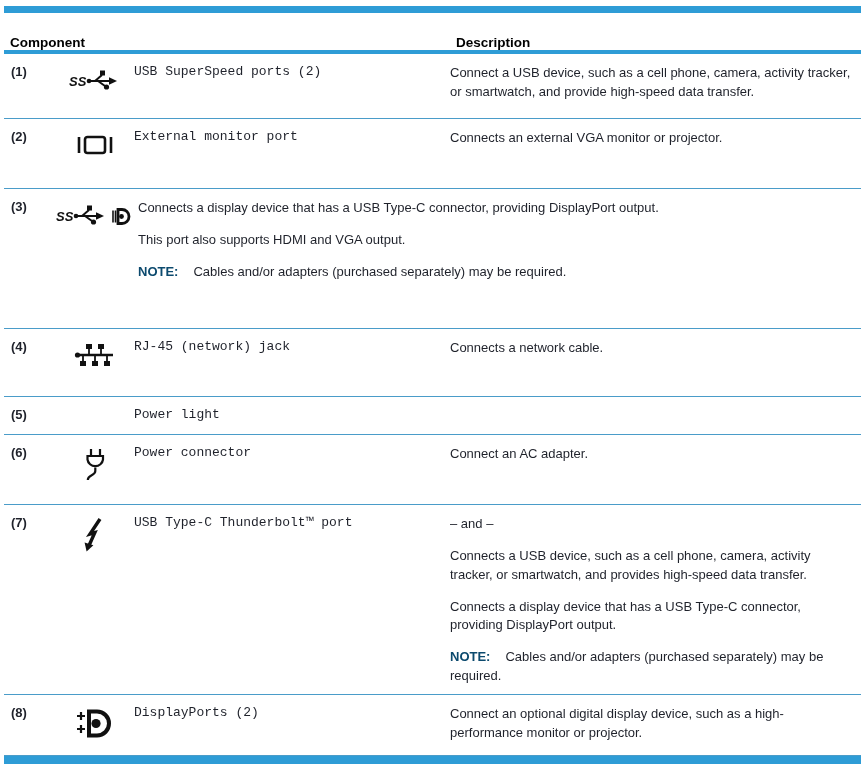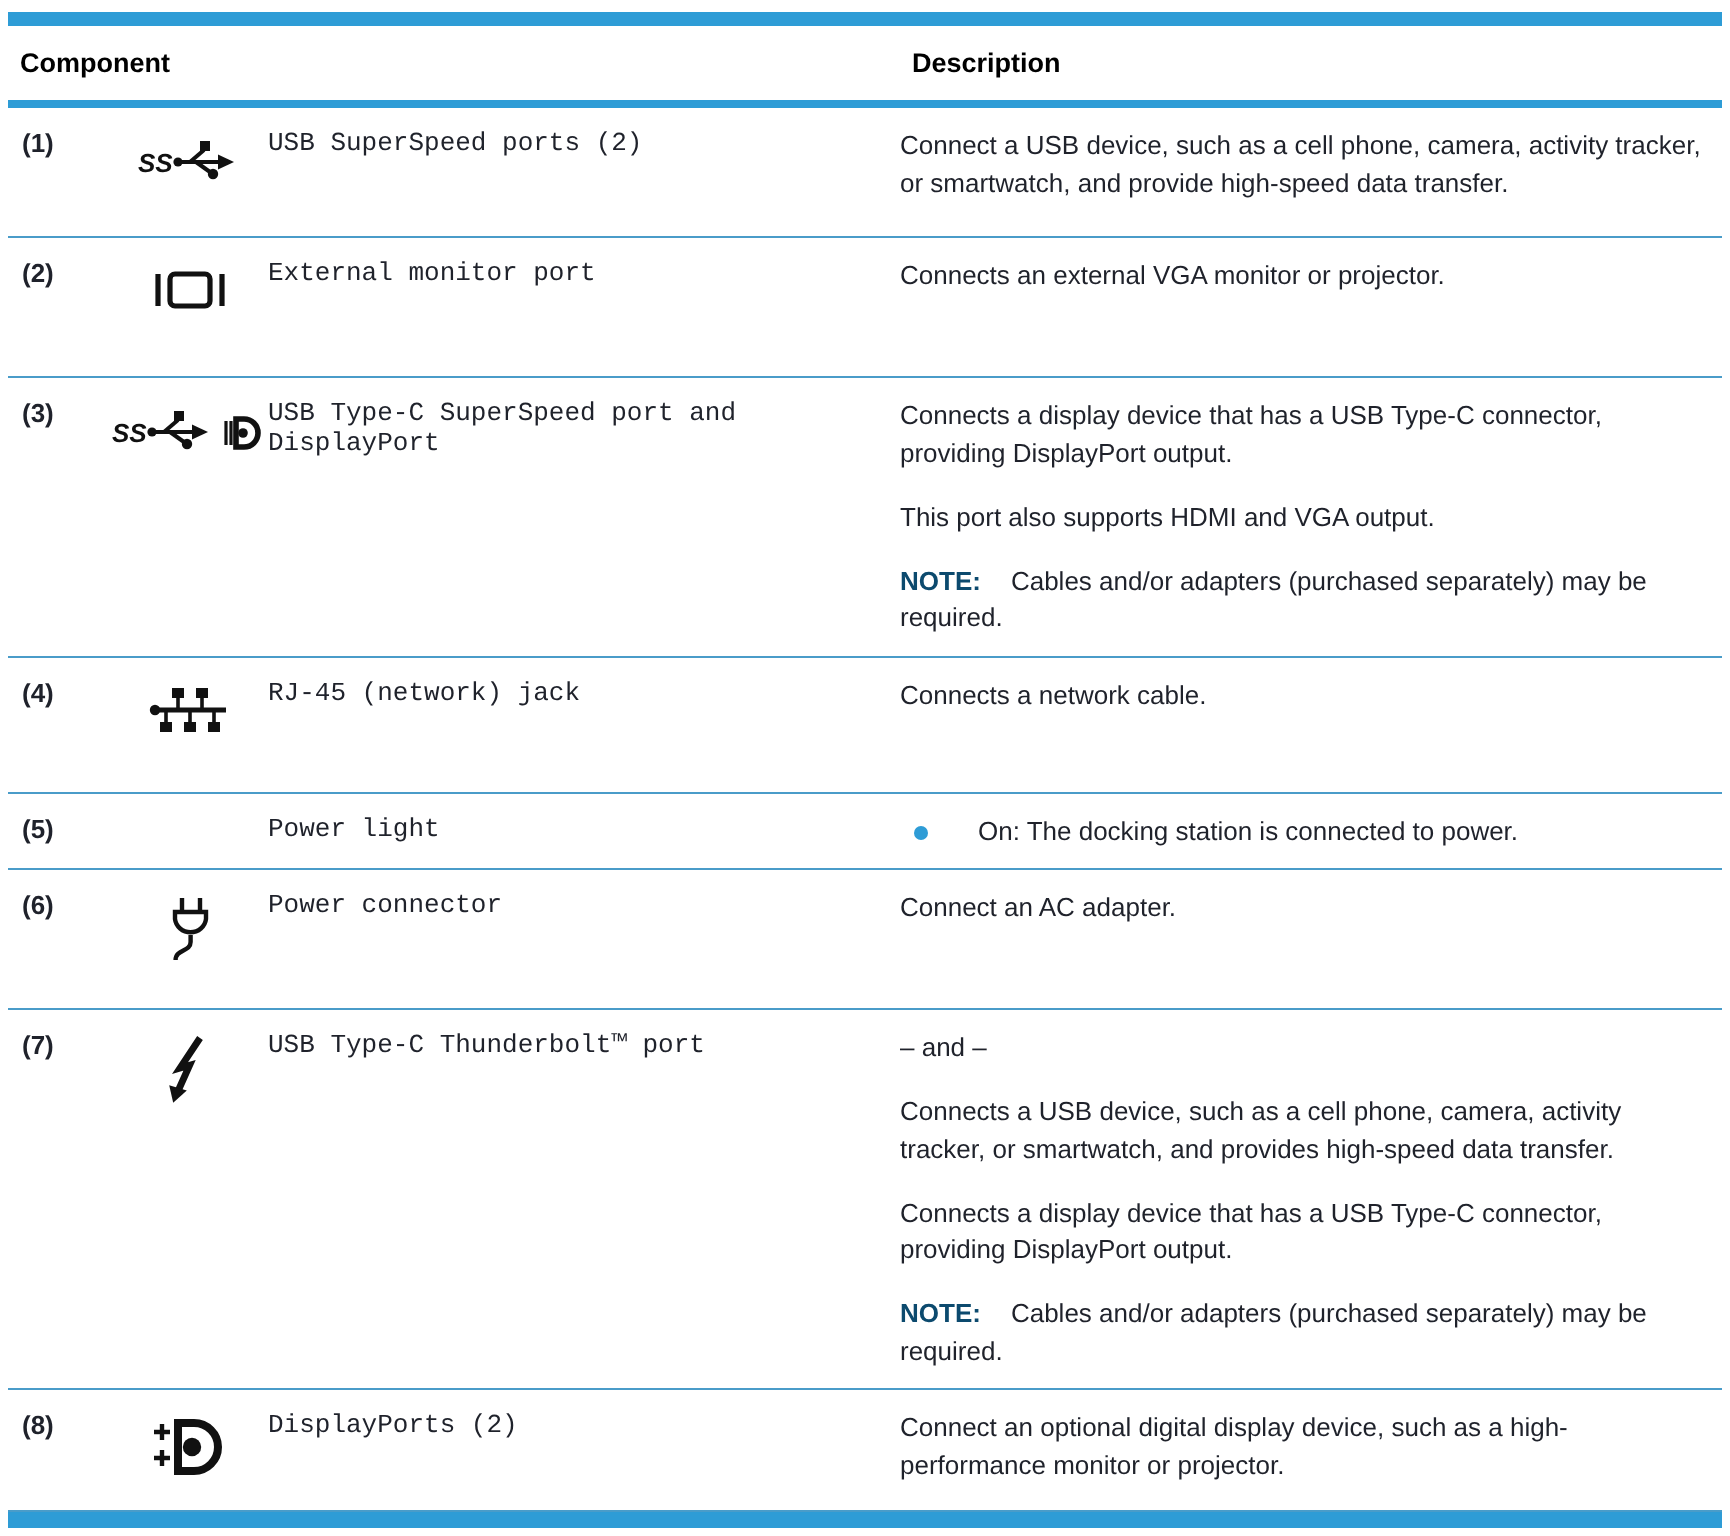--- a/index.html
+++ b/index.html
@@ -6,21 +6,21 @@
   body {
     width:865px; height:768px; background:#ffffff;
     font-family:"Liberation Sans", sans-serif;
     color:#1f222b; overflow:hidden;
   }
   .doc { margin:6px 4px 0 4px; }
   .top-bar { height:7px; background:#2e9cd6; }
   .bottom-bar { height:8px; background:#2e9cd6; }
 
   .header-row {
-    display:flex; align-items:center; height:37px;
+    display:flex; align-items:flex-end; height:37px;
     border-bottom:4px solid #2e9cd6;
     font-weight:bold; font-size:13.5px; color:#000;
   }
   .header-component { width:442px; padding-left:6px; }
   .header-description { flex:1; padding-left:4px; }
 
   .t-row { display:flex; border-bottom:1px solid #4a9cc9; box-sizing:border-box; }
   .t-row:nth-of-type(1){ min-height:65px; }
   .t-row:nth-of-type(2){ min-height:70px; }
   .t-row:nth-of-type(3){ min-height:140px; }
@@ -103,21 +103,20 @@
     <polygon points="48,14 40,10.2 40,17.8" fill="#111"></polygon>
     <path d="M26 14 L33 8" stroke="#111" stroke-width="2"></path>
     <rect x="31" y="3.5" width="5" height="5" fill="#111"></rect>
     <path d="M29 14 L36 19" stroke="#111" stroke-width="2"></path>
     <circle cx="37.5" cy="20" r="2.6" fill="#111"></circle>
     <path d="M57 8.5 V20.5 M59.5 8.5 V20.5" stroke="#111" stroke-width="1.6"></path>
     <path d="M62 7.5 h4 a7 7 0 0 1 0 14 h-4 z" fill="none" stroke="#111" stroke-width="2.8"></path>
     <circle cx="65.5" cy="14.5" r="2.4" fill="#111"></circle>
   </svg>
         </div>
-    <div class="cell-name">USB Type-C SuperSpeed port and DisplayPort</div>
     <div class="cell-desc">
           <p class="para text">Connects a display device that has a USB Type-C connector, providing DisplayPort output.</p>
           <p class="para text">This port also supports HDMI and VGA output.</p>
           <p class="para note"><span class="note-label">NOTE:</span>Cables and/or adapters (purchased separately) may be required.</p>
         </div>
   </div>
 
   <div class="t-row">
     <div class="cell-num">(4)</div>
     <div class="cell-icon">
@@ -136,26 +135,20 @@
     <div class="cell-name">RJ-45 (network) jack</div>
     <div class="cell-desc">
           <p class="para text">Connects a network cable.</p>
         </div>
   </div>
 
   <div class="t-row">
     <div class="cell-num">(5)</div>
     <div class="cell-icon"></div>
     <div class="cell-name">Power light</div>
-    <div class="cell-desc">
-          <p class="para bullet">
-            <span class="bullet-dot"></span>
-            <span>On: The docking station is connected to power.</span>
-          </p>
-        </div>
   </div>
 
   <div class="t-row">
     <div class="cell-num">(6)</div>
     <div class="cell-icon">
           <svg class="icon-svg" width="30" height="36" viewBox="0 0 30 36">
     <path d="M11 1 V8 M20 1 V8" stroke="#111" stroke-width="2.2"></path>
     <path d="M7.5 8 h15.5 v3.5 a7.8 7.5 0 0 1 -15.5 0 z" fill="none" stroke="#111" stroke-width="2.2"></path>
     <path d="M15.3 19.5 V23 c0 5 -7.5 3.5 -7.5 9" fill="none" stroke="#111" stroke-width="2.2"></path>
   </svg>

